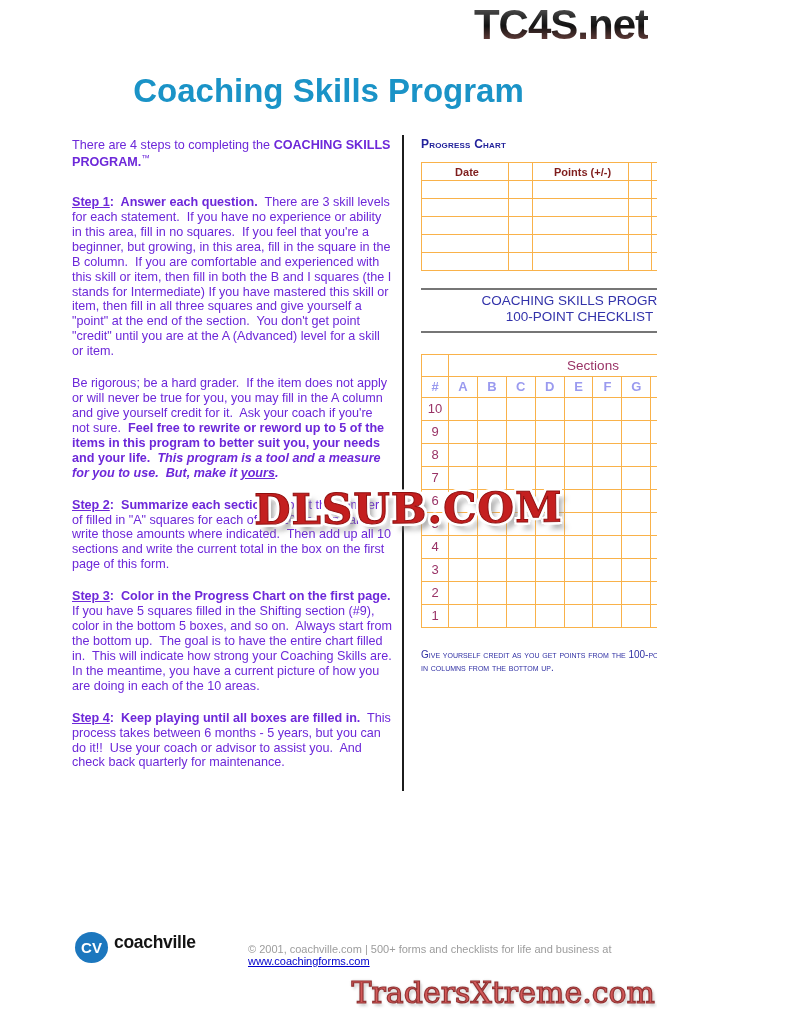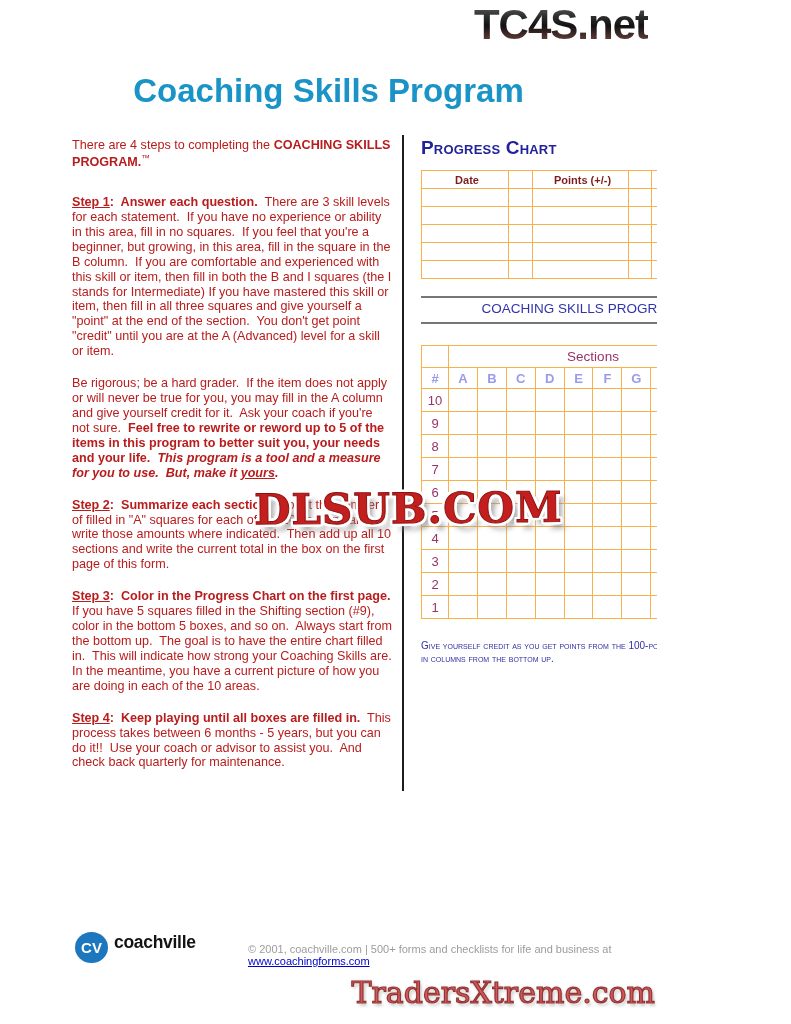--- a/index.html
+++ b/index.html
@@ -9,31 +9,31 @@
   
   .tc4s{position:absolute;top:1px;right:9px;font-size:42px;font-weight:bold;letter-spacing:-1px;
         background:linear-gradient(180deg,#6f6f6f 0%,#2e2e2e 32%,#121212 52%,#5e3a37 80%,#8a615b 92%,#c7a9a1 100%);
         -webkit-background-clip:text;background-clip:text;color:transparent;}
 
   .title{position:absolute;top:72px;left:0;width:100%;text-align:center;
          font-size:33px;font-weight:bold;color:#1a93c7;}
 
   
   .left-col{position:absolute;left:72px;top:138px;width:321px;
-            font-size:12.6px;line-height:1.185;color:#b91c1c;}
+            font-size:12.6px;line-height:1.185;color:#6d28d9;}
   .left-col p{margin:0 0 17px;white-space:pre-wrap;}
   .left-col p.intro{margin-bottom:25px;}
   .b{font-weight:bold}.i{font-style:italic}.u{text-decoration:underline}
   .sup{vertical-align:super;font-size:8.5px}
 
   .divider{position:absolute;left:402px;top:135px;width:2px;height:656px;background:#1c1c1c;}
 
   
   .right-col{position:absolute;left:421px;top:137px;width:317px;}
-  .pc-heading{font-variant:small-caps;color:#22229b;font-weight:bold;font-size:19px;letter-spacing:.2px;}
+  .pc-heading{font-variant:small-caps;color:#22229b;font-weight:bold;font-size:12px;letter-spacing:.2px;}
 
   table.progress{width:100%;border-collapse:collapse;margin-top:11px;table-layout:fixed;}
   .progress th,.progress td{border:1px solid #f9b24a;height:17px;padding:0;}
   .progress th{text-align:center;padding-left:4px;color:#7f1d1d;font-size:11px;font-weight:bold;}
 
   .checklist-head{margin-top:17px;border-top:2px solid #767676;border-bottom:2px solid #767676;
                   text-align:center;color:#3333aa;font-size:13.5px;line-height:1.22;padding:3px 0 5px;}
 
   table.grid{width:100%;border-collapse:collapse;margin-top:21px;table-layout:fixed;}
   .grid td{border:1px solid #f9b24a;text-align:center;padding:0;}
@@ -139,20 +139,21 @@
             <td></td>
             <td></td>
             <td></td>
             <td></td>
           </tr>
         </tbody>
     </table>
 
     <div class="checklist-head">
       <div>COACHING SKILLS PROGRAM</div>
+      <div>100-POINT CHECKLIST</div>
     </div>
 
     <table class="grid">
       <colgroup>
         <col style="width:27px">
         <col>
           <col>
           <col>
           <col>
           <col>

